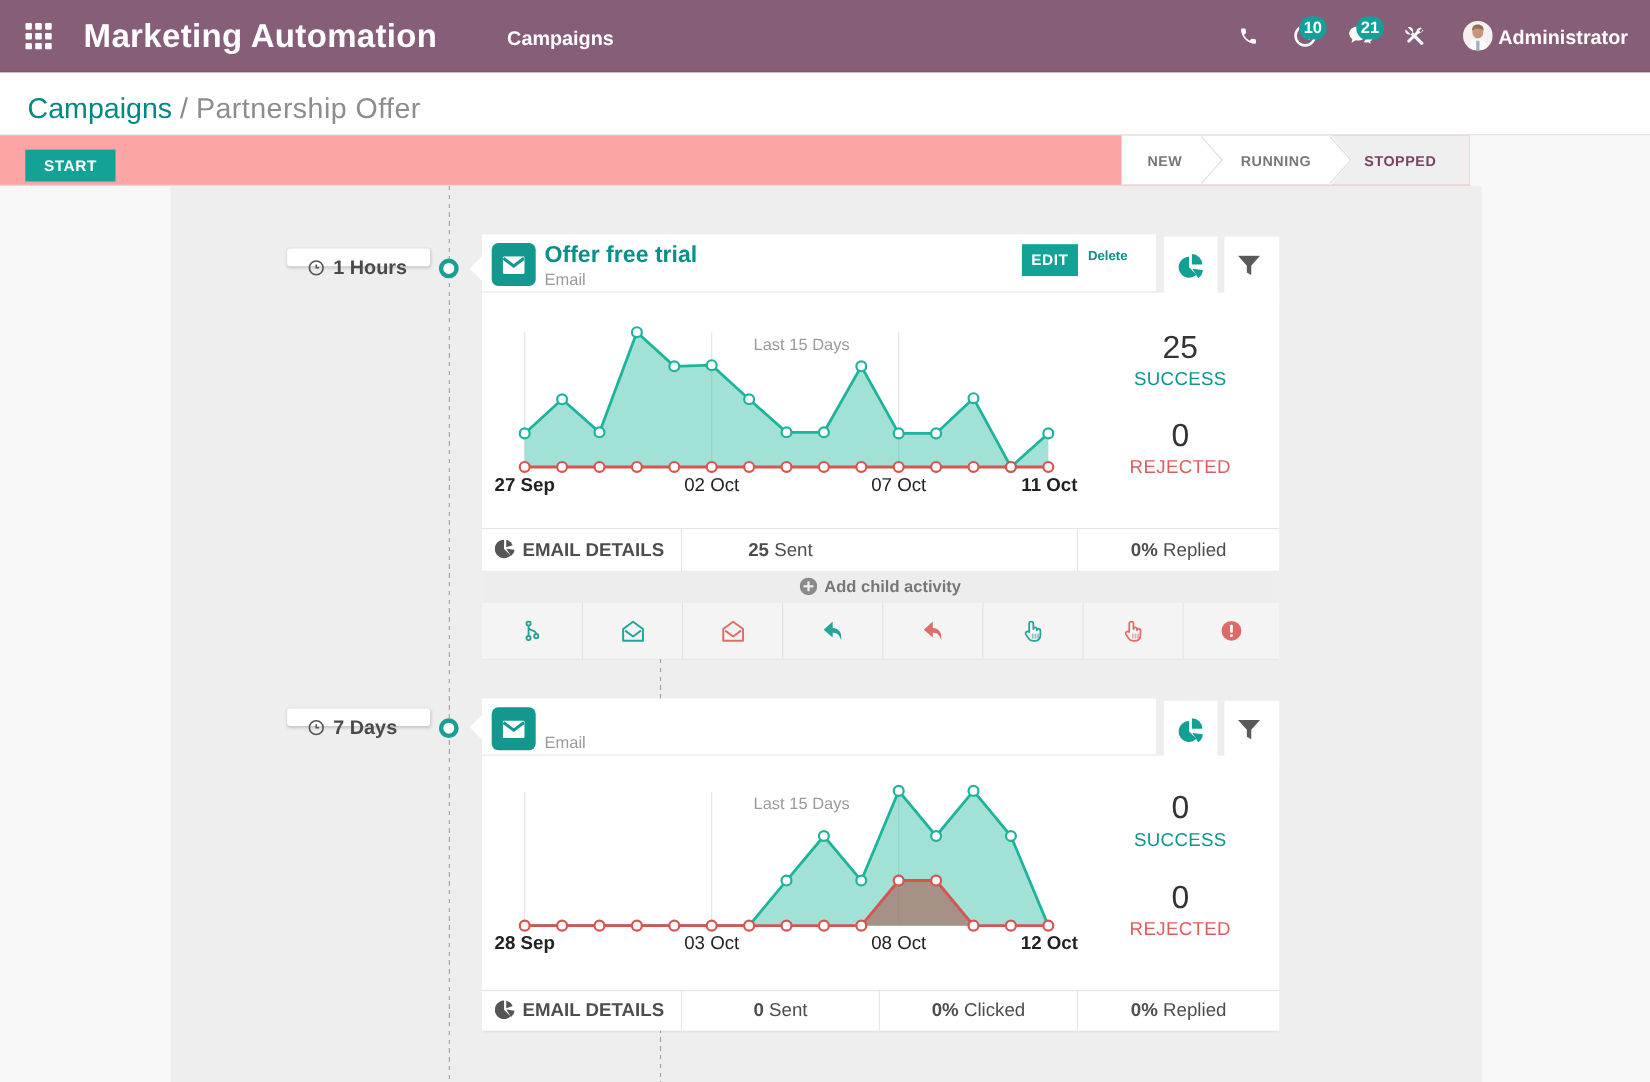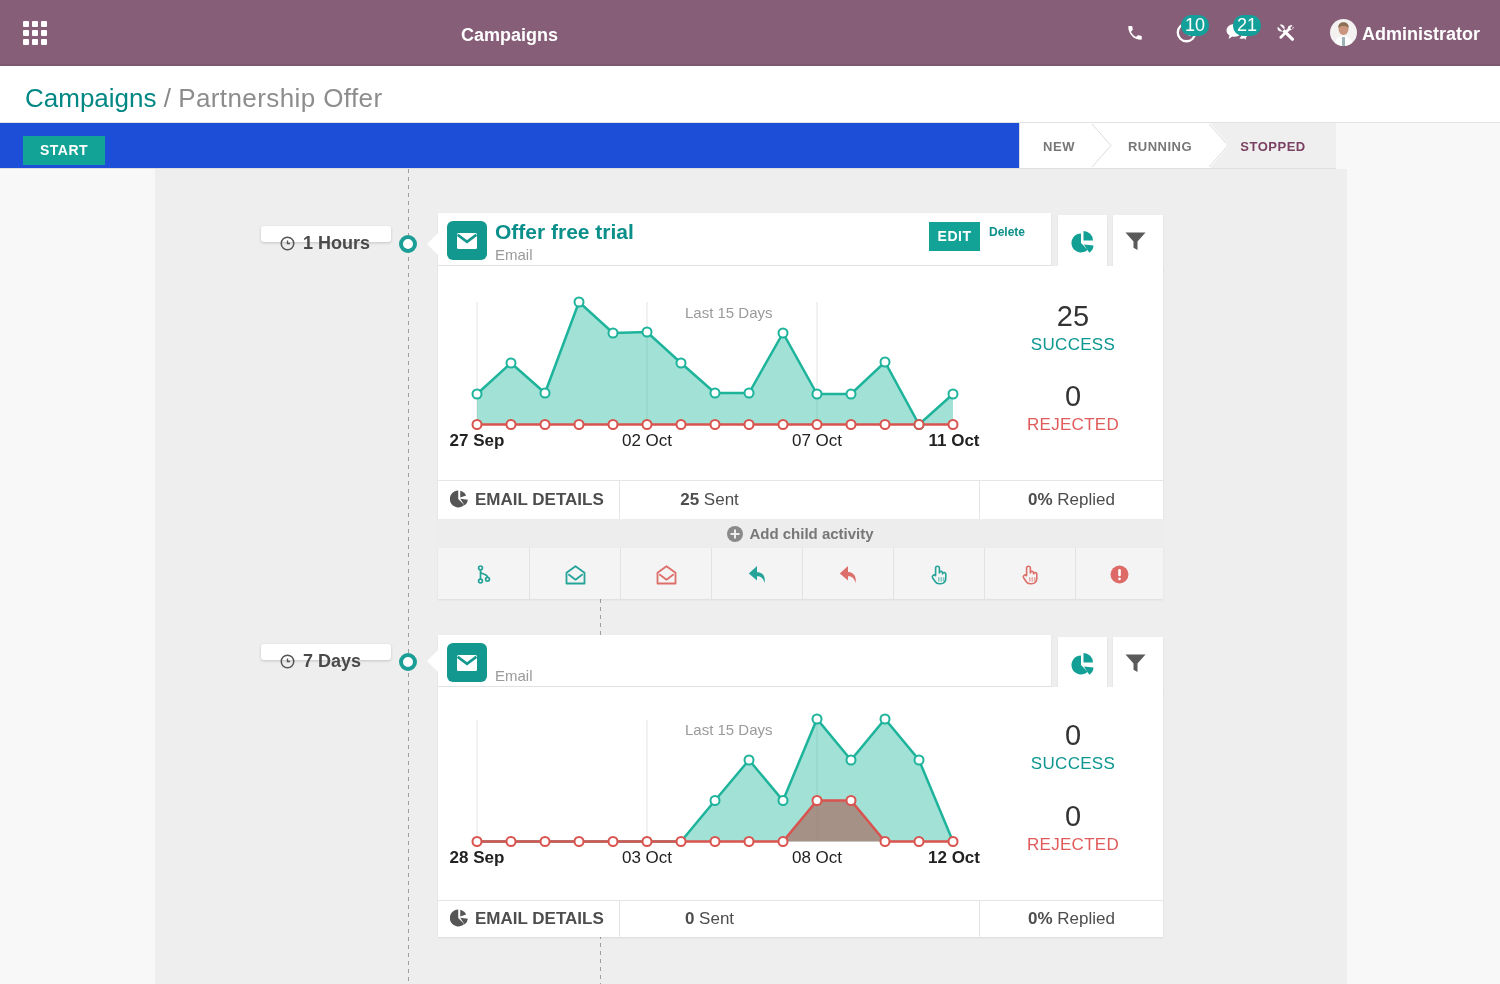--- a/index.html
+++ b/index.html
@@ -4,31 +4,31 @@
 <style>
   * { margin:0; padding:0; box-sizing:border-box; }
   html,body { width:1500px; height:984px; overflow:hidden; font-family:"Liberation Sans", sans-serif; background:#f8f8f8; }
   .abs { position:absolute; }
 
   
   #topbar { position:absolute; left:0; top:0; width:1500px; height:66px; background:#865e78; box-shadow:inset 0 -2px 0 rgba(0,0,0,0.06); }
   #brand { position:absolute; left:76px; top:17px; font-size:30px; font-weight:bold; color:#fff; letter-spacing:0.3px; }
   #topmenu { position:absolute; left:461px; top:25px; font-size:18px; font-weight:bold; color:#fff; }
   #adminname { position:absolute; left:1362px; top:24px; font-size:18px; font-weight:bold; color:#fff; }
-  .badge { position:absolute; background:#13a09a; color:#fff; font-size:18px; font-weight:normal; border-radius:10px; height:21px; min-width:25px; text-align:center; line-height:21px; padding:0 4px; }
+  .badge { position:absolute; background:#13a09a; color:#fff; font-size:15px; font-weight:bold; border-radius:10px; height:21px; min-width:25px; text-align:center; line-height:21px; padding:0 4px; }
 
   
   #crumbbar { position:absolute; left:0; top:66px; width:1500px; height:57px; background:#fff; border-bottom:1px solid #e2e2e2; }
   #crumb { position:absolute; left:25px; top:17px; font-size:26px; }
   #crumb .c1 { color:#018784; }
   #crumb .sep { color:#888; }
   #crumb .c2 { color:#8d8d8d; letter-spacing:0.4px; }
 
   
-  #actionbar { position:absolute; left:0; top:123px; width:1336px; height:46px; background:#1d4ed8; border-bottom:1px solid #dedede; }
+  #actionbar { position:absolute; left:0; top:123px; width:1336px; height:46px; background:#fca5a5; border-bottom:1px solid #dedede; }
   #startbtn { position:absolute; left:23px; top:13px; width:82px; height:29px; background:#12a296; color:#fff; font-size:14px; font-weight:bold; text-align:center; line-height:29px; letter-spacing:0.5px; }
   #pipeline { position:absolute; right:0; top:0; height:45px; width:317px; }
 
   
   #content { position:absolute; left:0; top:169px; width:1500px; height:815px; background:#f8f8f8; }
   #centercol { position:absolute; left:155px; top:0; width:1192px; height:815px; background:#efeeee; }
   .vdash { position:absolute; width:1px; background-image:repeating-linear-gradient(to bottom,#9e9e9e 0,#9e9e9e 4px,transparent 4px,transparent 8px); }
 
   .timebadge { position:absolute; width:130px; height:16px; background:#fff; border-radius:3px; box-shadow:0 1px 3px rgba(0,0,0,0.18); color:#4a4a4a; font-size:18px; font-weight:bold; line-height:34px; }
   .timebadge svg { vertical-align:-2px; margin-left:19px; margin-right:8px; }
@@ -71,20 +71,21 @@
         <rect x="9" y="0" width="6" height="6" rx="1"></rect>
         <rect x="18" y="0" width="6" height="6" rx="1"></rect>
       <rect x="0" y="9" width="6" height="6" rx="1"></rect>
         <rect x="9" y="9" width="6" height="6" rx="1"></rect>
         <rect x="18" y="9" width="6" height="6" rx="1"></rect>
       <rect x="0" y="18" width="6" height="6" rx="1"></rect>
         <rect x="9" y="18" width="6" height="6" rx="1"></rect>
         <rect x="18" y="18" width="6" height="6" rx="1"></rect>
     </g>
   </svg>
+  <div id="brand">Marketing Automation</div>
   <div id="topmenu">Campaigns</div>
 
   <svg class="abs" style="left:1126px; top:24px;" width="18" height="18" viewBox="0 0 24 24">
     <path fill="#fff" d="M6.62 10.79a15.05 15.05 0 0 0 6.59 6.59l2.2-2.2a1 1 0 0 1 1.02-.24c1.12.37 2.33.57 3.57.57a1 1 0 0 1 1 1V20a1 1 0 0 1-1 1C10.85 21 3 13.15 3 3.5a1 1 0 0 1 1-1h3.5a1 1 0 0 1 1 1c0 1.25.2 2.45.57 3.57a1 1 0 0 1-.25 1.02l-2.2 2.2z"></path>
   </svg>
 
   <svg class="abs" style="left:1176px; top:22px;" width="21" height="21" viewBox="0 0 24 24">
     <circle cx="12" cy="12" r="10" fill="none" stroke="#fff" stroke-width="2.6"></circle>
     <path d="M12 6v6l4 3" fill="none" stroke="#fff" stroke-width="2.2" stroke-linecap="round"></path>
   </svg>
@@ -384,14 +385,15 @@
 </div>
 
 <div class="detailrow" style="top:900px; height:37px; line-height:36px;">
   <div class="dcell first" style="left:0; width:181px; padding-left:12px;">
     <svg style="vertical-align:-3px; margin-right:7px;" width="18" height="18" viewBox="0 0 19 19">
       <path fill="#555" d="M8.7 9.5 L8.7 0.6 A8.9 8.9 0 1 0 15 15.8 Z"></path>
       <path fill="#555" d="M10.8 9.3 L18.9 10.3 A9 9 0 0 1 15.4 16.4 Z"></path>
       <path fill="#555" d="M10.8 0.8 A8.9 8.9 0 0 1 17 5.9 L10.8 8 Z"></path>
     </svg><b>EMAIL DETAILS</b></div>
   <div class="dcell" style="left:181px; width:180px;"><b>0</b> Sent</div>
+  <div class="dcell" style="left:361px; width:180px;"><b>0%</b> Clicked</div>
   <div class="dcell" style="left:541px; width:184px;"><b>0%</b> Replied</div>
 </div>
 
 </body></html>

